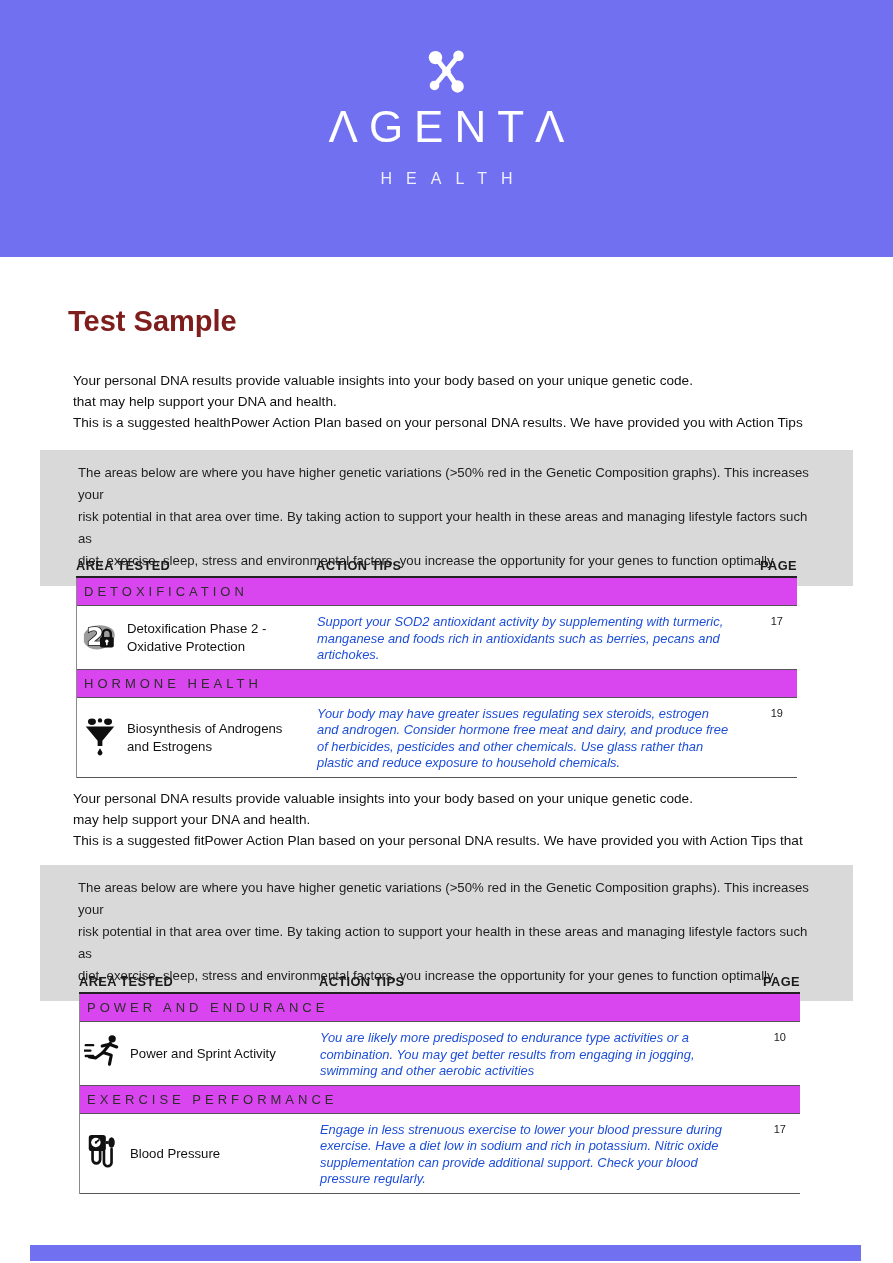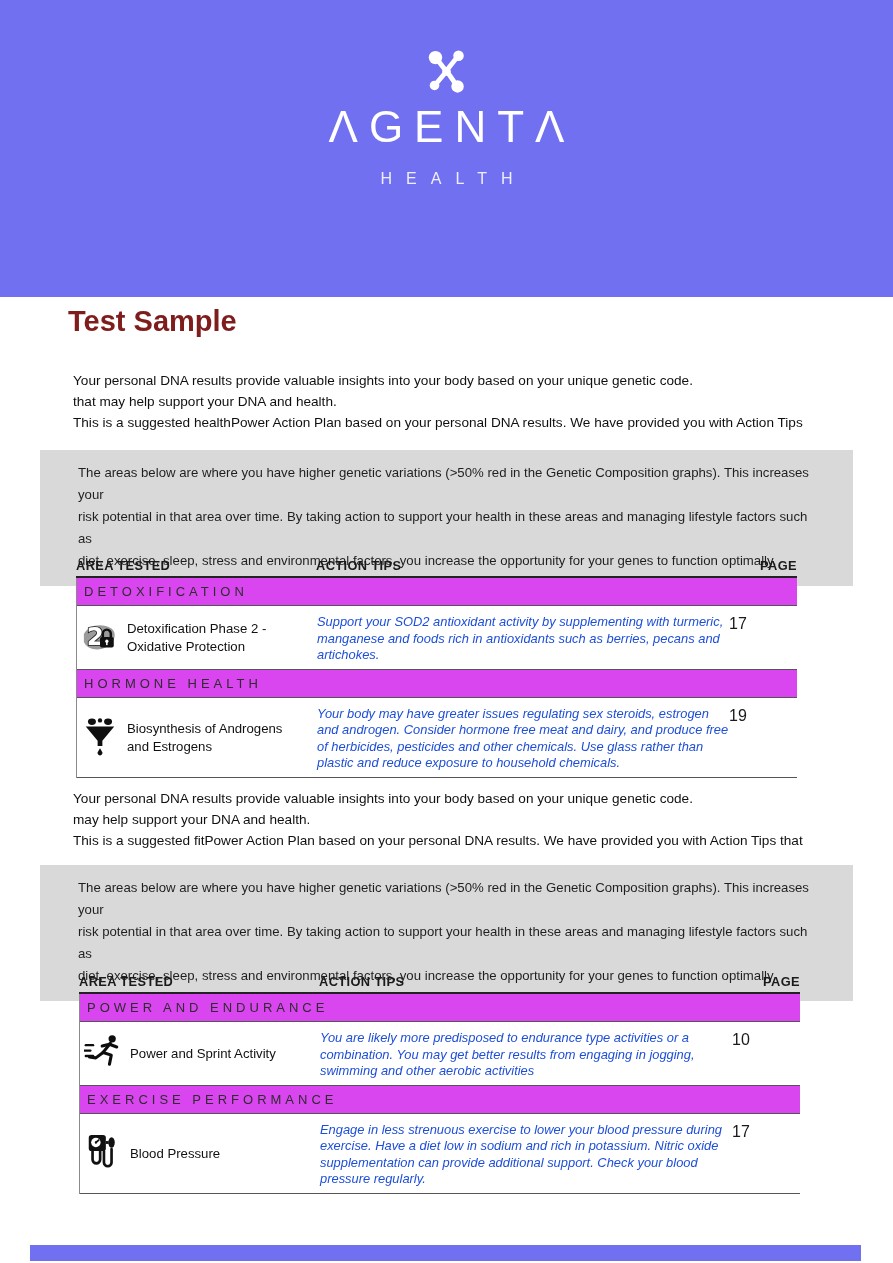--- a/index.html
+++ b/index.html
@@ -1,21 +1,21 @@
 <!DOCTYPE html>
 <html><head>
 <meta charset="utf-8">
 <style>
   * { margin:0; padding:0; box-sizing:border-box; }
   html,body { background:#fff; }
   .page { position:relative; width:893px; height:1263px; background:#ffffff;
           font-family:"Liberation Sans", sans-serif; color:#1a1a1a; overflow:hidden; }
 
   
-  .header { position:absolute; top:0; left:0; width:893px; height:297px;
+  .header { position:absolute; top:0; left:0; width:893px; height:257px;
             background:#7170F1; display:flex; flex-direction:column; align-items:center; }
   .logo-icon { margin-top:48px; }
   .brand { color:#ffffff; font-size:44px; font-weight:400; letter-spacing:11px;
            padding-left:11px; margin-top:2px; }
   .brand-sub { color:rgba(255,255,255,0.88); font-size:16px; letter-spacing:14px;
                padding-left:14px; margin-top:18px; }
 
   
   .title { position:absolute; left:68px; top:305px; font-size:29px; font-weight:bold; color:#7f1d1d; }
   .intro { position:absolute; left:73px; width:800px; font-size:13.6px; line-height:21px; color:#101010; }
@@ -34,21 +34,21 @@
   .th-area { width:240px; } .th-tips { width:412px; } .th-page { flex:1; text-align:right; }
   .tbody { border-left:1px solid #8a8a8a; }
   .group-title { background:#d946ef; border-bottom:1px solid #555; height:28px; line-height:28px;
                  padding-left:7px; font-size:13px; letter-spacing:4px; color:#2d2d2d; }
   .trow { display:flex; padding:6px 0 5px 0; border-bottom:1px solid #555; align-items:center; }
   .cell-area { width:240px; display:flex; align-items:center; padding-left:4px; }
   .area-icon { width:40px; flex:0 0 40px; }
   .area-name { font-size:13.2px; line-height:18px; width:170px; padding-left:6px; color:#111; }
   .cell-tips { width:412px; font-style:italic; font-size:12.9px; line-height:16.5px;
                color:#1d4ed8; align-self:flex-start; padding-top:2px; }
-  .cell-page { flex:1; text-align:left; padding-right:14px; font-size:16px;
+  .cell-page { flex:1; text-align:right; padding-right:14px; font-size:11px;
                align-self:flex-start; padding-top:3px; }
 
   
   .footer-bar { position:absolute; left:30px; top:1245px; width:831px; height:16px; background:#7170F1; }
 </style>
 </head>
 <body>
 
 <div class="page">
 

